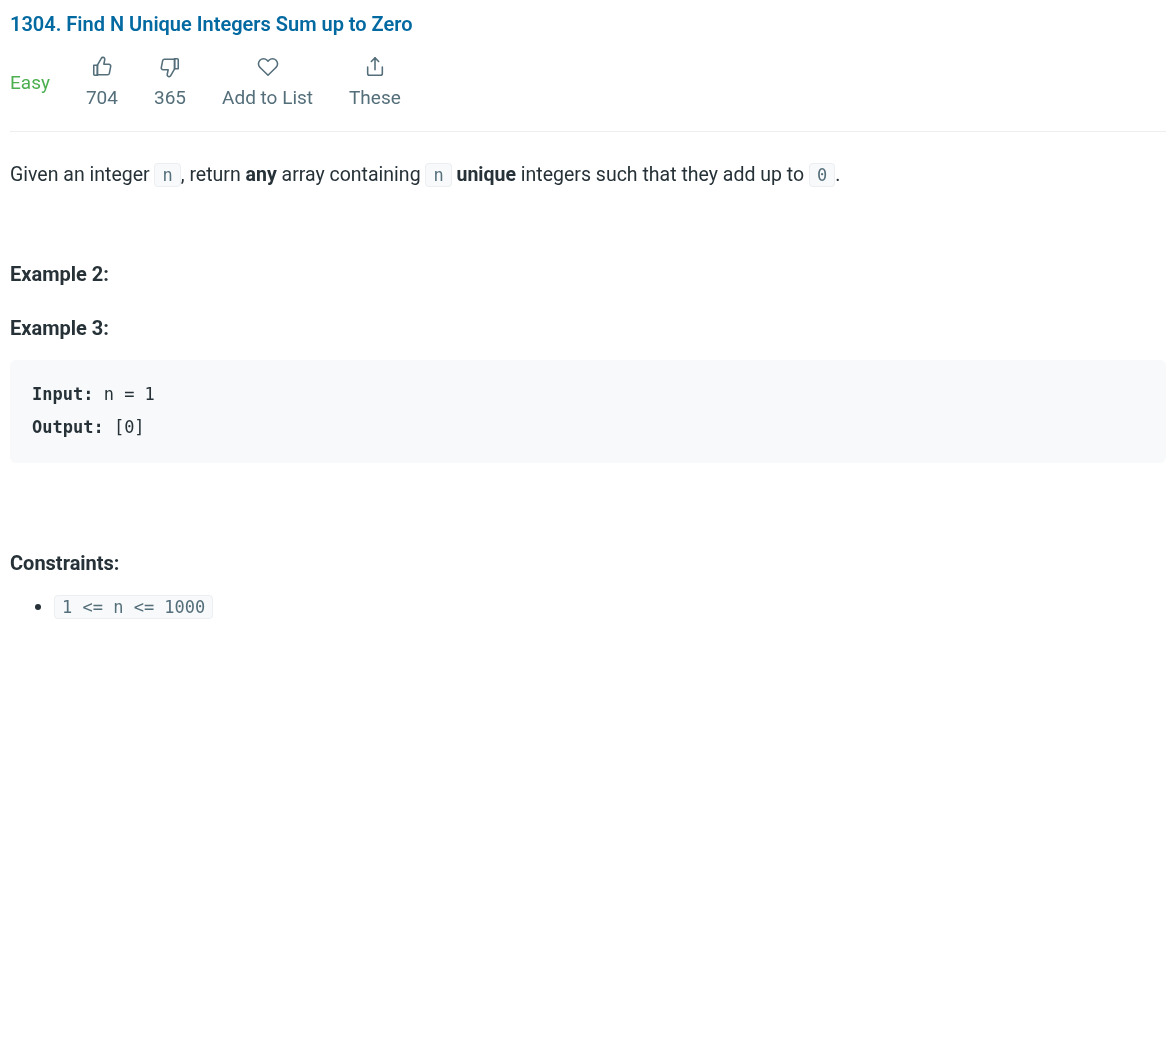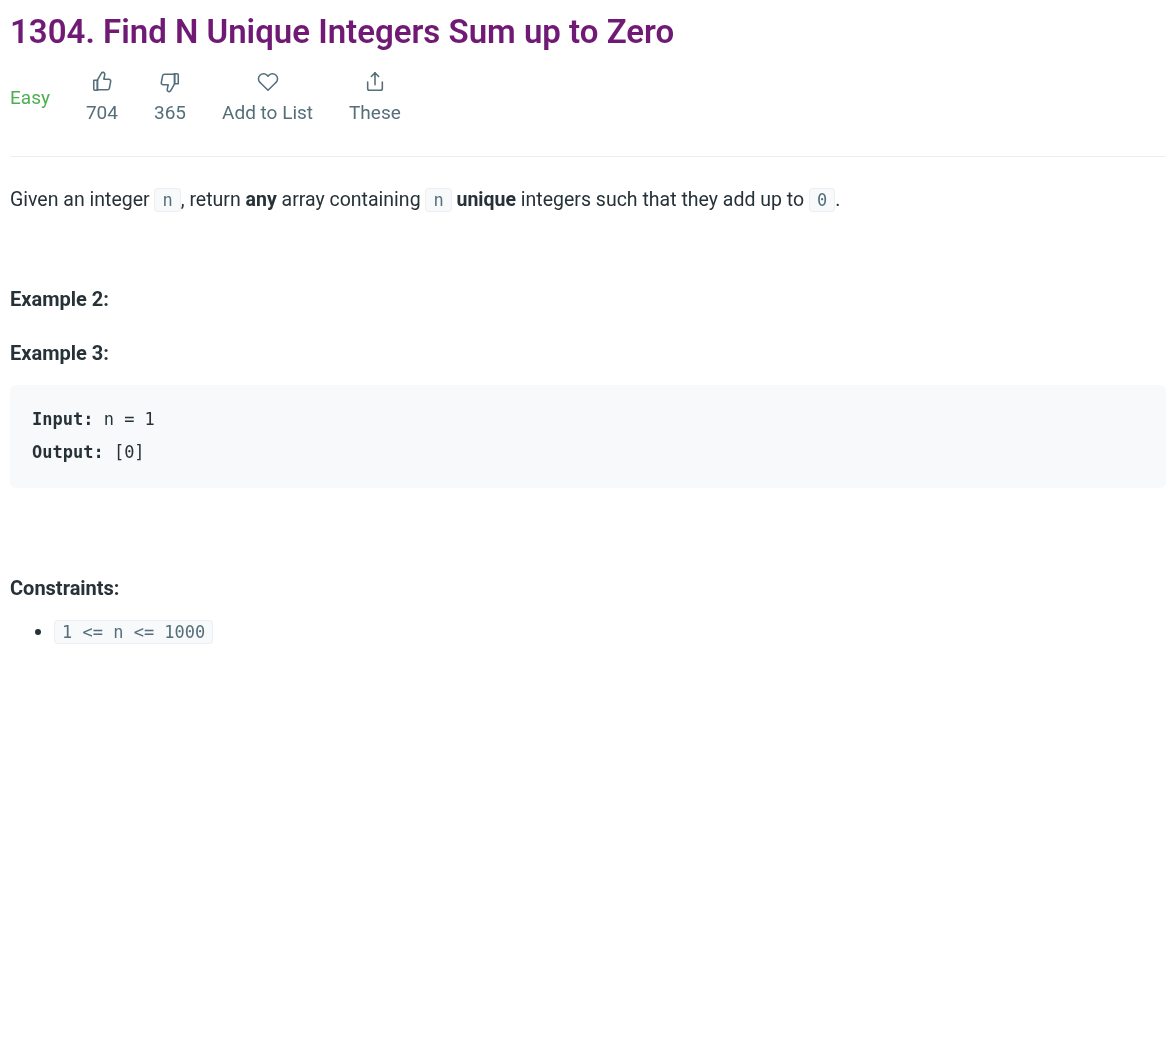--- a/index.html
+++ b/index.html
@@ -5,32 +5,32 @@
   * { box-sizing: border-box; }
   body {
     font-family: -apple-system, BlinkMacSystemFont, "Segoe UI", Roboto, "Helvetica Neue", Arial, sans-serif;
     color: #212529;
     margin: 0;
     padding: 12px 10px 20px 10px;
     width: 1176px;
     background: #fff;
   }
   .title {
-    font-size: 33px;
+    font-size: 20px;
     font-weight: 600;
-    color: #701a75;
+    color: #0369a1;
     margin: 0 0 20px 0;
   }
   .meta-row {
     display: flex;
     align-items: center;
     gap: 36px;
     color: #546e7a;
     font-size: 19px;
-    padding-bottom: 32px;
+    padding-bottom: 22px;
     border-bottom: 1px solid #eee;
     margin-bottom: 28px;
   }
   .difficulty {
     color: #4caf50;
     font-weight: 400;
   }
   .meta-item {
     display: inline-flex;
     align-items: center;

